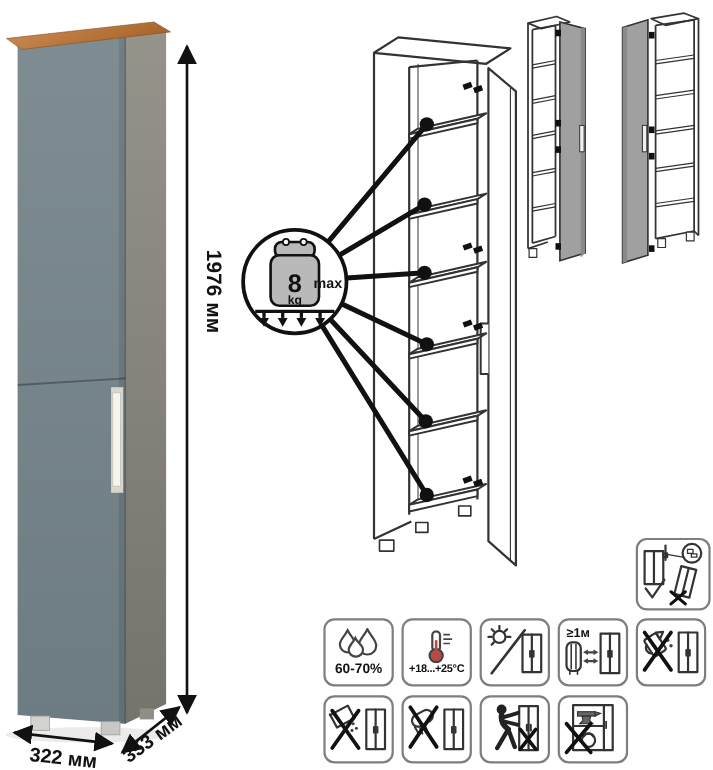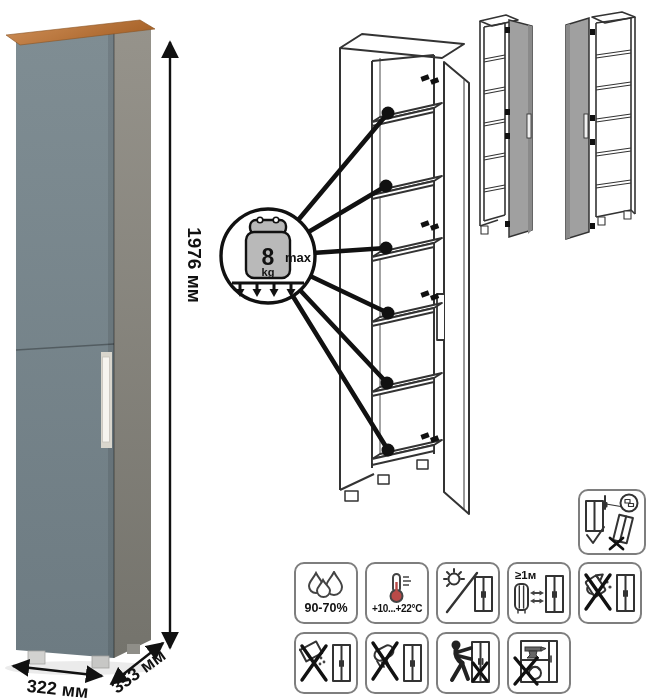--- a/index.html
+++ b/index.html
@@ -274,35 +274,35 @@
   <div class="icon-grid">
 
     <div class="icell">
       <svg width="50" height="30" viewBox="0 0 50 30">
         <g stroke="#444" stroke-width="2" fill="#fff">
           <path d="M15,2 C12,8 8,10.5 8,15 a7,7 0 0 0 14,0 C22,10.5 18,8 15,2 Z"></path>
           <path d="M33,1 C29.5,8 25,11 25,16 a8,8 0 0 0 16,0 C41,11 36.5,8 33,1 Z"></path>
           <path d="M22,9 C19.5,14 16,16 16,19.5 a6.5,6.5 0 0 0 13,0 C29,16 24.5,14 22,9 Z"></path>
         </g>
       </svg>
-      <div class="lbl">90-70%</div>
+      <div class="lbl">60-70%</div>
     </div>
 
     <div class="icell">
       <svg width="50" height="30" viewBox="0 0 50 30">
         <rect x="21" y="1" width="7" height="18" rx="3.5" stroke="#444" stroke-width="2" fill="#fff"></rect>
         <circle cx="24.5" cy="23" r="6" fill="#b94a48" stroke="#444" stroke-width="2"></circle>
         <rect x="23.3" y="9" width="2.4" height="12" fill="#b94a48"></rect>
         <g stroke="#444" stroke-width="1.5">
             <line x1="31" y1="4" x2="37" y2="4"></line>
             <line x1="31" y1="8" x2="39" y2="8"></line>
             <line x1="31" y1="12" x2="37" y2="12"></line>
           </g>
       </svg>
-      <div class="lbl small">+10...+22°C</div>
+      <div class="lbl small">+18...+25°C</div>
     </div>
 
     <div class="icell">
       <svg width="54" height="50" viewBox="0 0 54 50">
         <g class="lineart">
           <circle cx="13" cy="11" r="5.5"></circle>
           <line x1="13" y1="1" x2="13" y2="4"></line>
             <line x1="3" y1="11" x2="6" y2="11"></line>
           <line x1="6" y1="4" x2="8" y2="6"></line>
             <line x1="18" y1="6" x2="20" y2="4"></line>

